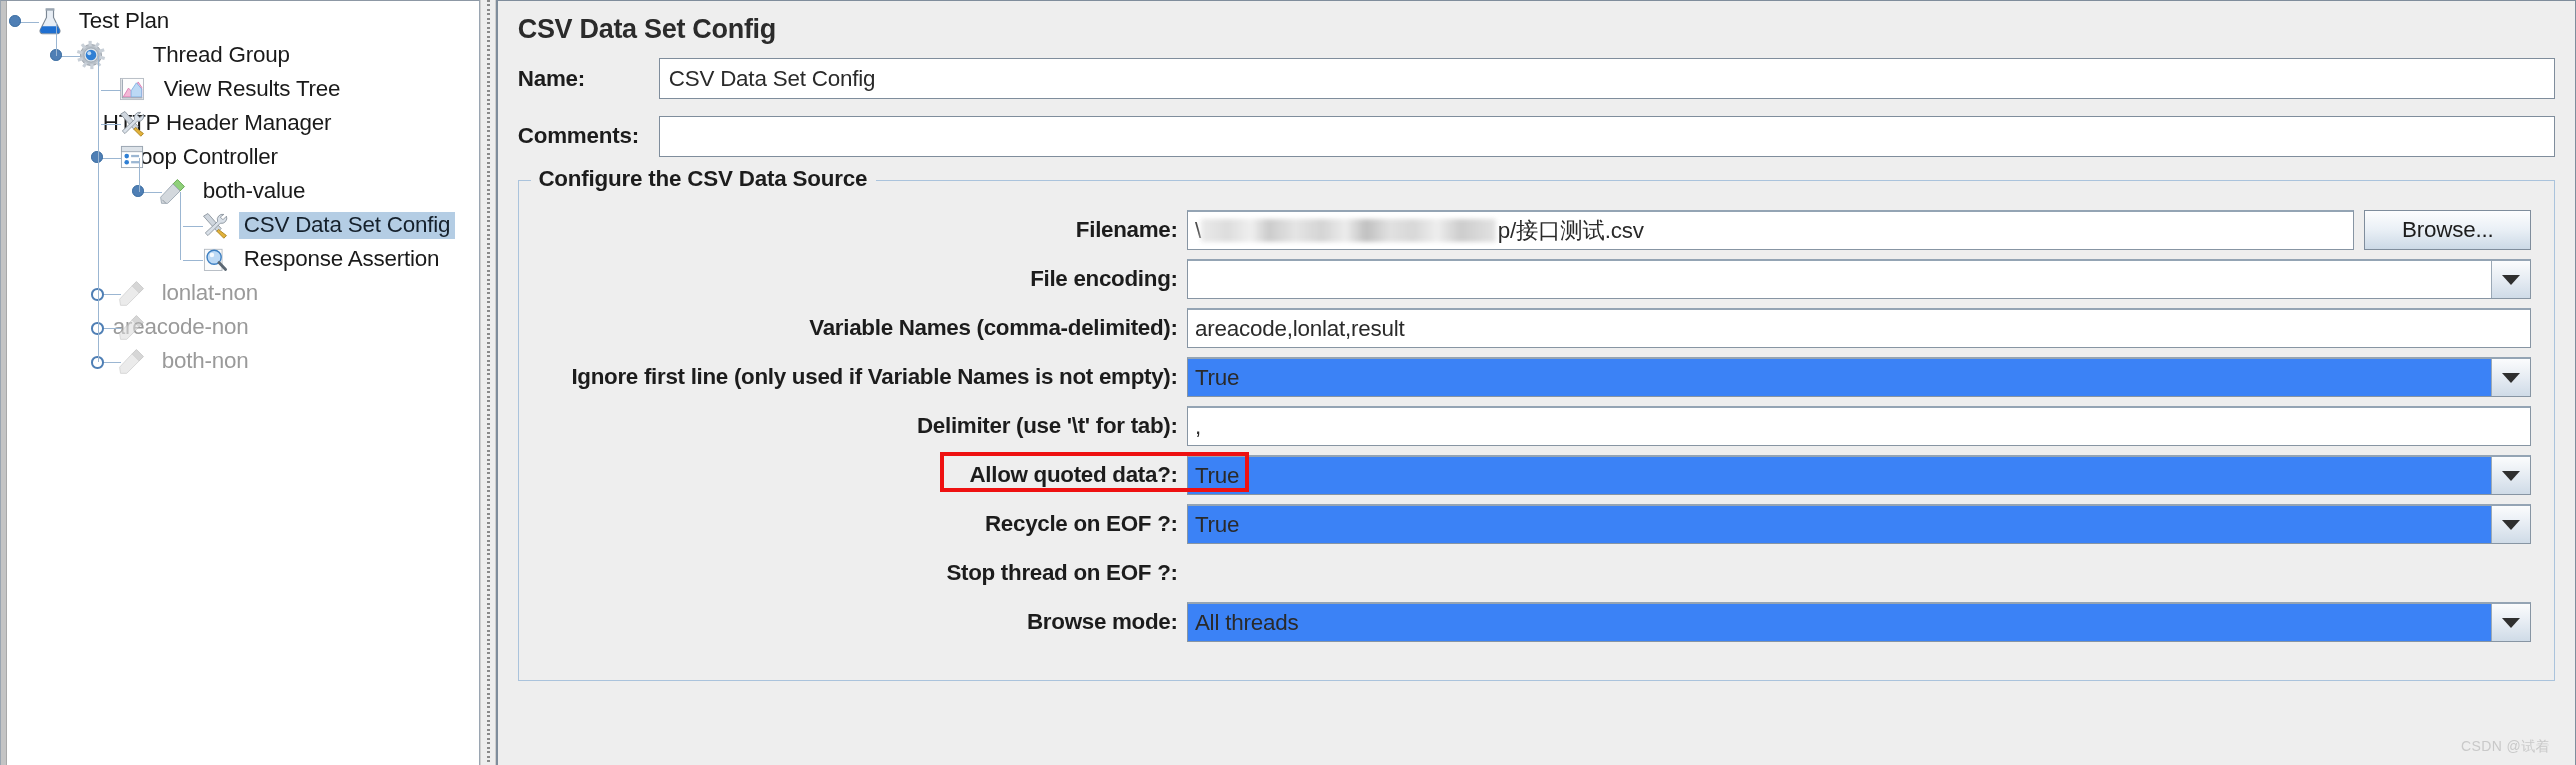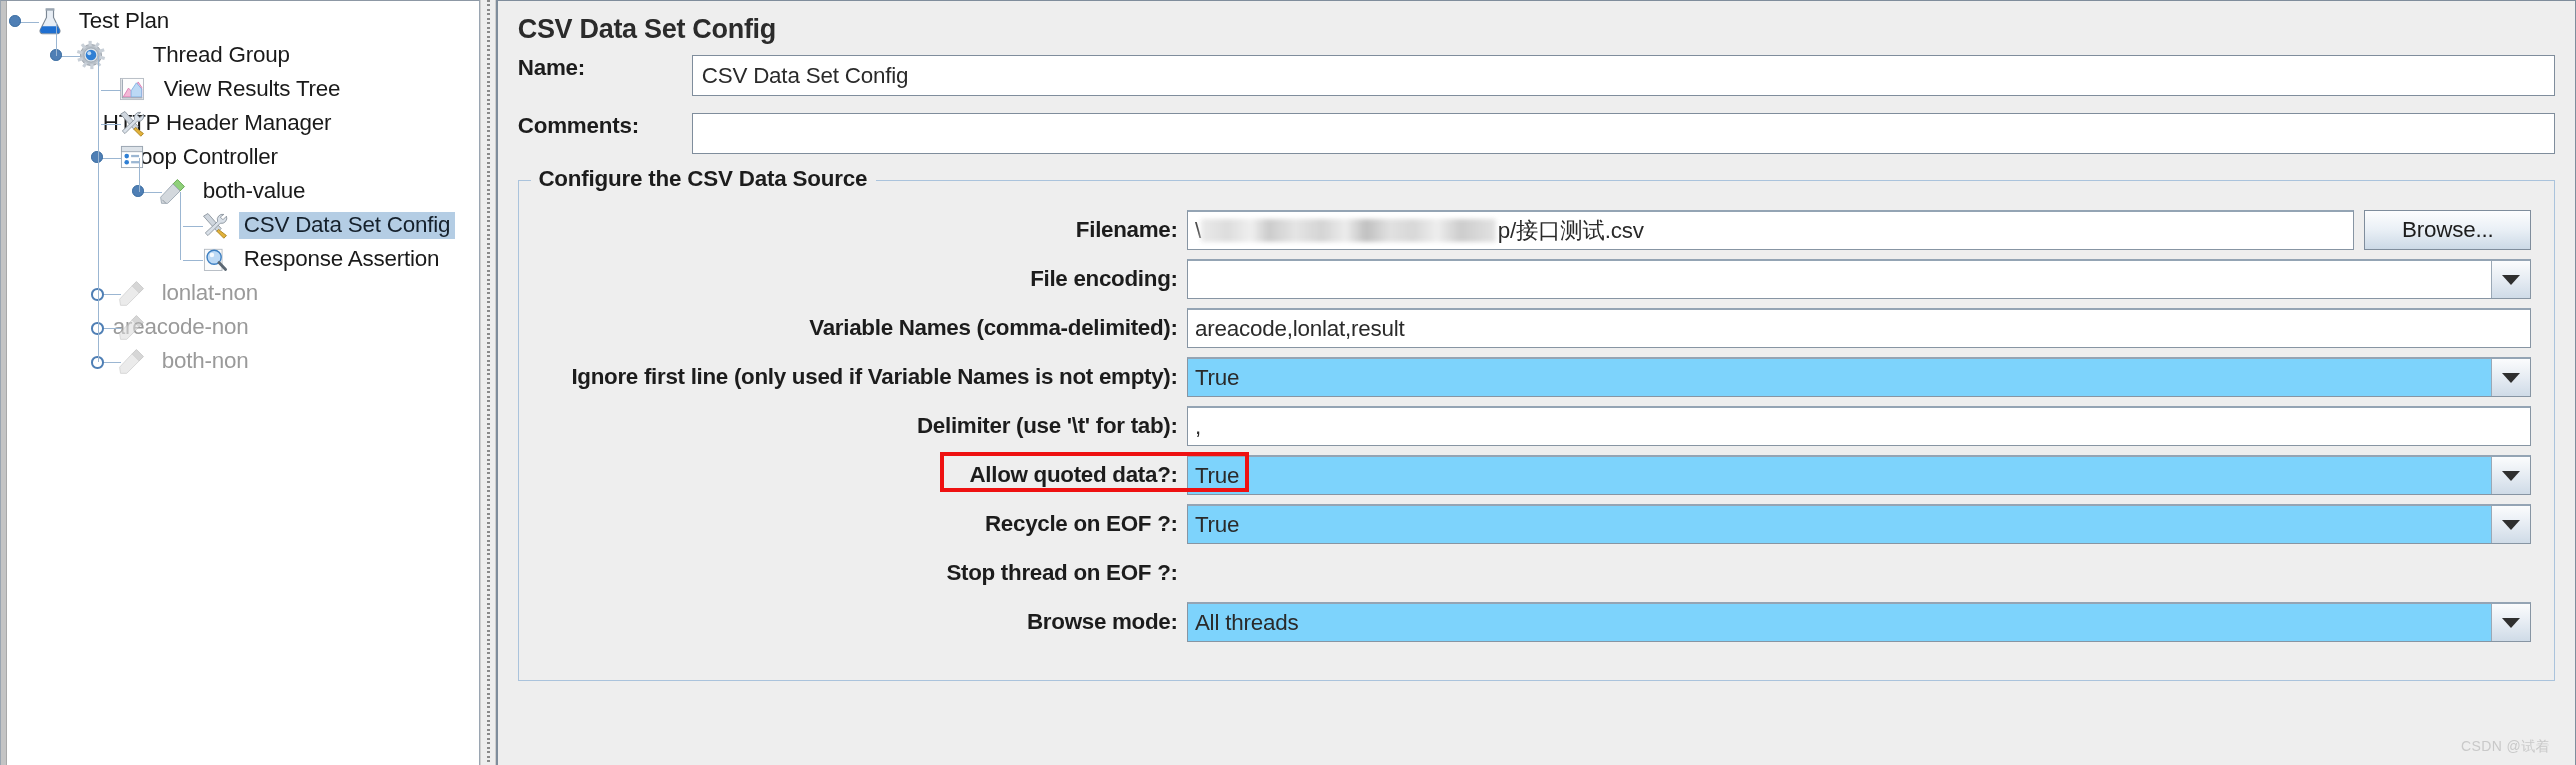--- a/index.html
+++ b/index.html
@@ -133,23 +133,23 @@
     font-size: 27px;
     font-weight: bold;
     color: #2b2b2b;
     padding: 12.5px 0 0 19.7px;
     letter-spacing: -0.3px;
   }
 
   
   .top-field {
     display: flex;
+    align-items: center;
     padding: 0 19.7px 0 19.7px;
     height: 47px;
-    gap: 33px;
   }
   .top-field.name-row { margin-top: 10.7px; }
   .top-field.comments-row { margin-top: 10.7px; }
 
   .tf-label {
     font-size: 22.4px;
     font-weight: bold;
     color: #1c1c1c;
     width: 141px;
     flex: 0 0 auto;
@@ -238,21 +238,21 @@
     background: #ffffff;
   }
   .combo .combo-text {
     flex: 1 1 auto;
     font-size: 22.4px;
     color: #2a2a2a;
     display: flex;
     align-items: center;
     padding: 0 7.2px;
     letter-spacing: -0.2px;
-    background: #7dd3fc;
+    background: #3b82f6;
     white-space: nowrap;
     overflow: hidden;
   }
   .combo.editable .combo-text { background: #ffffff; }
   .combo .arrow-btn {
     flex: 0 0 auto;
     width: 39px;
     background: linear-gradient(to bottom, #fbfcfd 0%, #e6ecf3 50%, #cfdbe7 100%);
     border-left: 0.9px solid #9aa8b6;
     display: flex;

